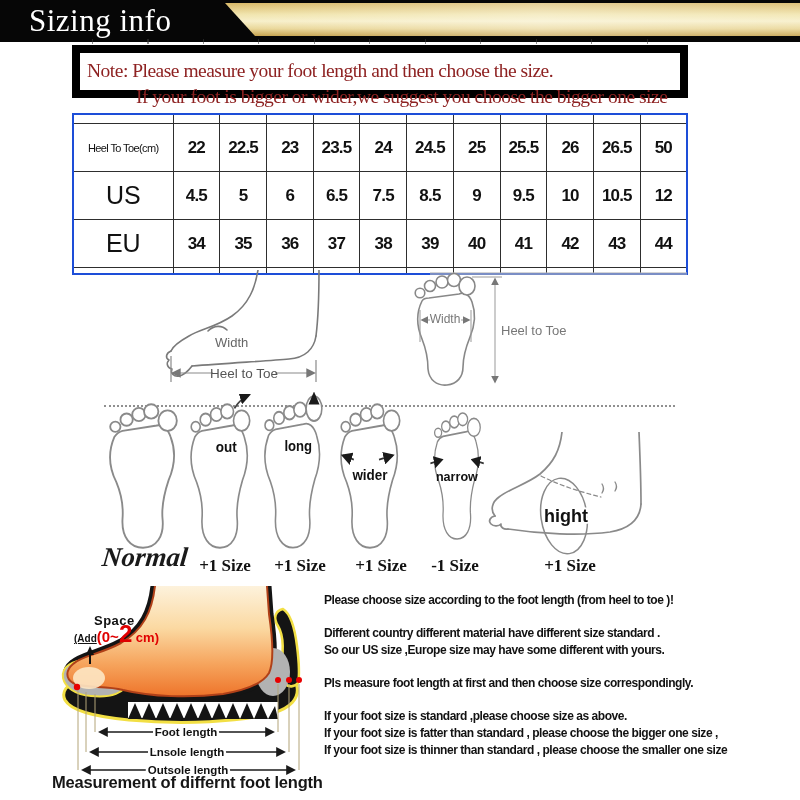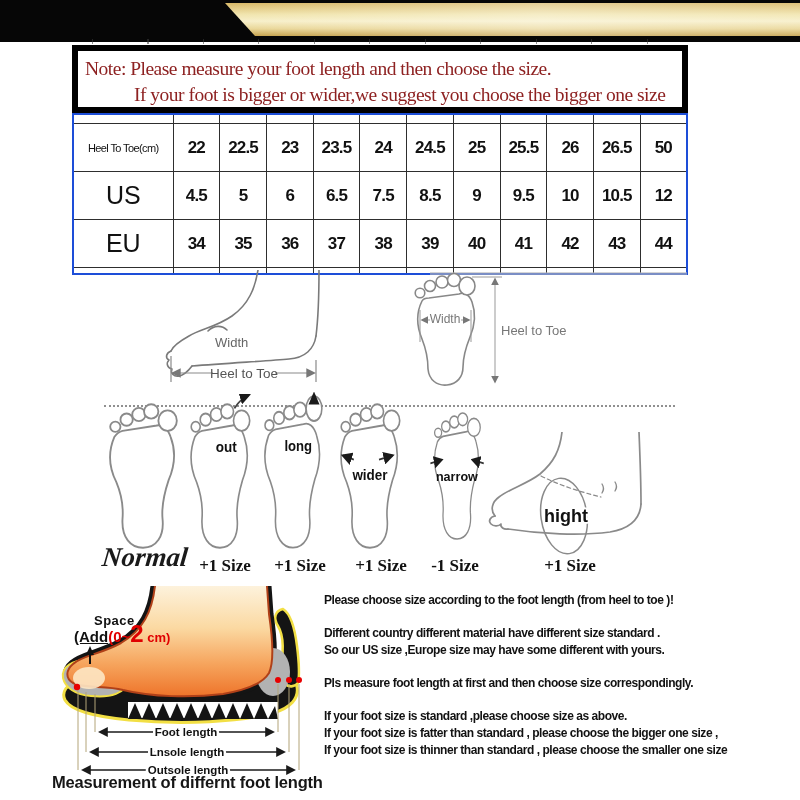--- a/index.html
+++ b/index.html
@@ -9,22 +9,22 @@
   .header{position:absolute;left:0;top:0;width:800px;height:42px;background:#060606;}
   .gold-band{position:absolute;left:225px;top:3px;width:575px;height:33px;
     clip-path:polygon(0 0,100% 0,100% 100%,30px 100%);
     background:linear-gradient(to right,rgba(255,255,255,0),rgba(255,255,255,.30) 55%,rgba(255,255,255,.12)),
                linear-gradient(to bottom,#d8b867,#f1e5ae 35%,#f7efc9 55%,#e9d697 78%,#c4a04a);}
   .header-title{position:absolute;left:29px;top:3px;color:#fff;
     font:400 31px "Liberation Serif",serif;letter-spacing:.5px;}
   .ticks{position:absolute;left:92px;top:39px;width:556px;height:5px;opacity:.55;
     background:repeating-linear-gradient(90deg,#3c3c3c 0 1px,transparent 1px 55.5px);}
   
-  .note-box{position:absolute;left:72px;top:45px;width:616px;height:68px;box-sizing:border-box;
-    border:6px solid #000000;background:#fff;color:#8e2222;
+  .note-box{position:absolute;left:72px;top:45px;width:616px;height:53px;box-sizing:border-box;
+    border:8px solid #000000;background:#fff;color:#8e2222;
     font-family:"Liberation Serif",serif;font-size:19.5px;letter-spacing:-.5px;line-height:26px;padding-top:5px;}
   .note-l1{padding-left:7px;white-space:nowrap;}
   .note-l2{padding-left:56px;white-space:nowrap;}
   
   .size-table{position:absolute;left:72px;top:113px;width:616px;border-collapse:collapse;
     table-layout:fixed;border:2px solid #1d4ed8;background:#fff;}
   .size-table td{border:1px solid #2e2e2e;text-align:center;padding:0;color:#111;overflow:hidden;}
   .size-table tr.sp-top td{height:8px;}
   .size-table tr.sp-bot td{height:5px;}
   .size-table tr.datarow td{height:47px;}
@@ -46,21 +46,21 @@
   .lab-normal{position:absolute;left:93px;top:542px;width:104px;text-align:center;
     font:italic 700 27px "Liberation Serif",serif;color:#1a1a1a;transform:skewX(-6deg);}
   .size-label{position:absolute;top:556px;width:84px;text-align:center;
     font:700 17px "Liberation Serif",serif;color:#111;}
   .sz1{left:183px;}.sz2{left:258px;}.sz3{left:339px;}.sz4{left:413px;}.sz5{left:528px;}
   
   .shoe{position:absolute;left:33px;top:586px;}
   .space-label{position:absolute;left:74px;top:614px;color:#111;font-weight:700;line-height:13px;}
   .space-l1{font-size:13px;padding-left:4px;letter-spacing:.5px;margin-left:16px;}
   .space-l2 span{vertical-align:baseline;}
-  .add-p{font-size:15px;text-decoration:underline;}
+  .add-p{font-size:10px;text-decoration:underline;}
   .add-r{color:#e00000;font-size:15px;}
   .add-v{color:#e00000;font-size:24px;line-height:14px;}
   .add-u{color:#e00000;font-size:13px;}
   .caption{position:absolute;left:52px;top:773px;color:#161616;
     font:700 16.5px "Liberation Sans",sans-serif;letter-spacing:-.2px;}
   
   .info-text{position:absolute;left:324px;top:592px;width:472px;color:#121212;
     font:700 12px "Liberation Sans",sans-serif;letter-spacing:-.45px;}
   .info-line{line-height:17px;white-space:nowrap;}
   .info-line.gap{margin-top:16px;}
@@ -80,20 +80,21 @@
       <stop offset="0" stop-color="#fdf2dc"></stop>
         <stop offset=".38" stop-color="#fbd9a2"></stop>
       <stop offset=".7" stop-color="#f6a55e"></stop>
         <stop offset="1" stop-color="#ee742a"></stop>
     </linearGradient>
   </defs>
 </svg>
 
 <div class="header">
   <div class="gold-band"></div>
+  <div class="header-title">Sizing info</div>
 </div>
 <div class="ticks"></div>
 
 <div class="note-box">
   <div class="note-l1">Note: Please measure your foot length and then choose the size.</div>
   <div class="note-l2">If your foot is bigger or wider,we suggest you choose the bigger one size</div>
 </div>
 
 <table class="size-table">
   <colgroup>

